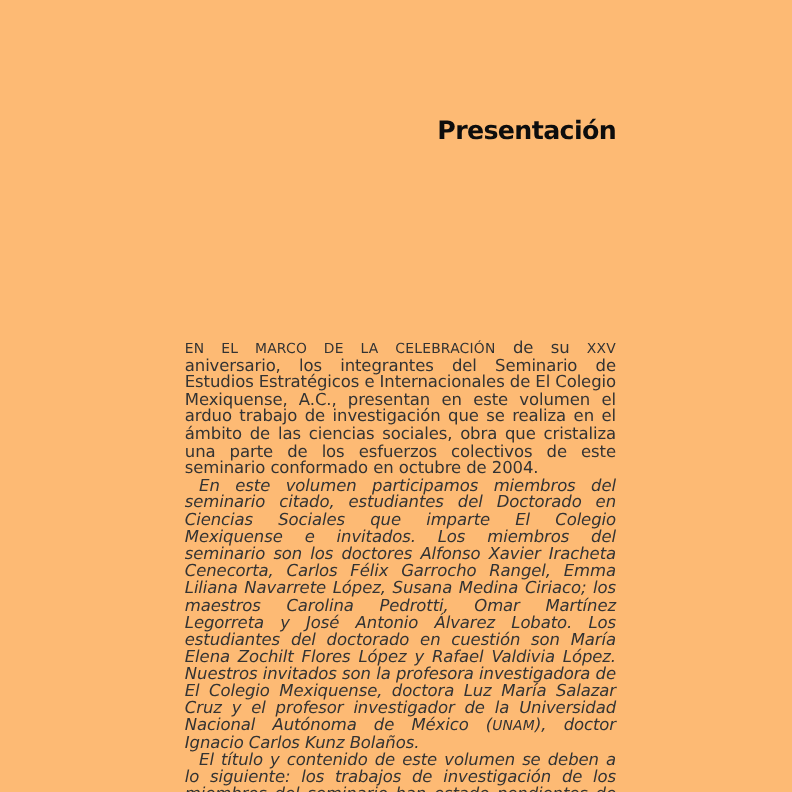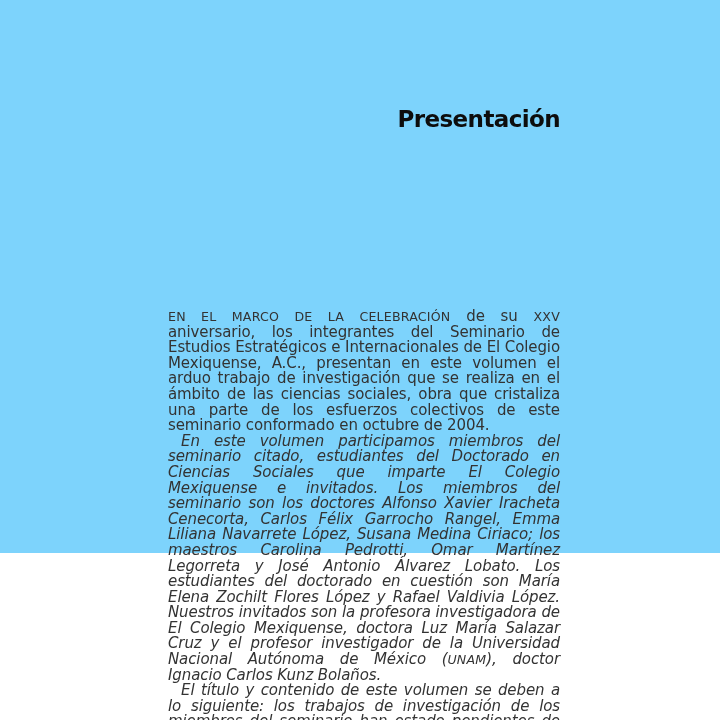--- a/index.html
+++ b/index.html
@@ -6,22 +6,22 @@
     margin: 0;
     padding: 0;
     width: 720px;
     height: 720px;
     overflow: hidden;
     background: #ffffff;
   }
   .page {
     position: relative;
     width: 720px;
-    height: 553px;
-    background: #7dd3fc;
+    height: 720px;
+    background: #fdba74;
     font-family: "DejaVu Sans", "Liberation Sans", sans-serif;
   }
   .page-title {
     position: absolute;
     top: 91px;
     left: 160px;
     width: 400px;
     text-align: right;
     font-family: "DejaVu Sans", "Liberation Sans", sans-serif;
     font-weight: bold;

